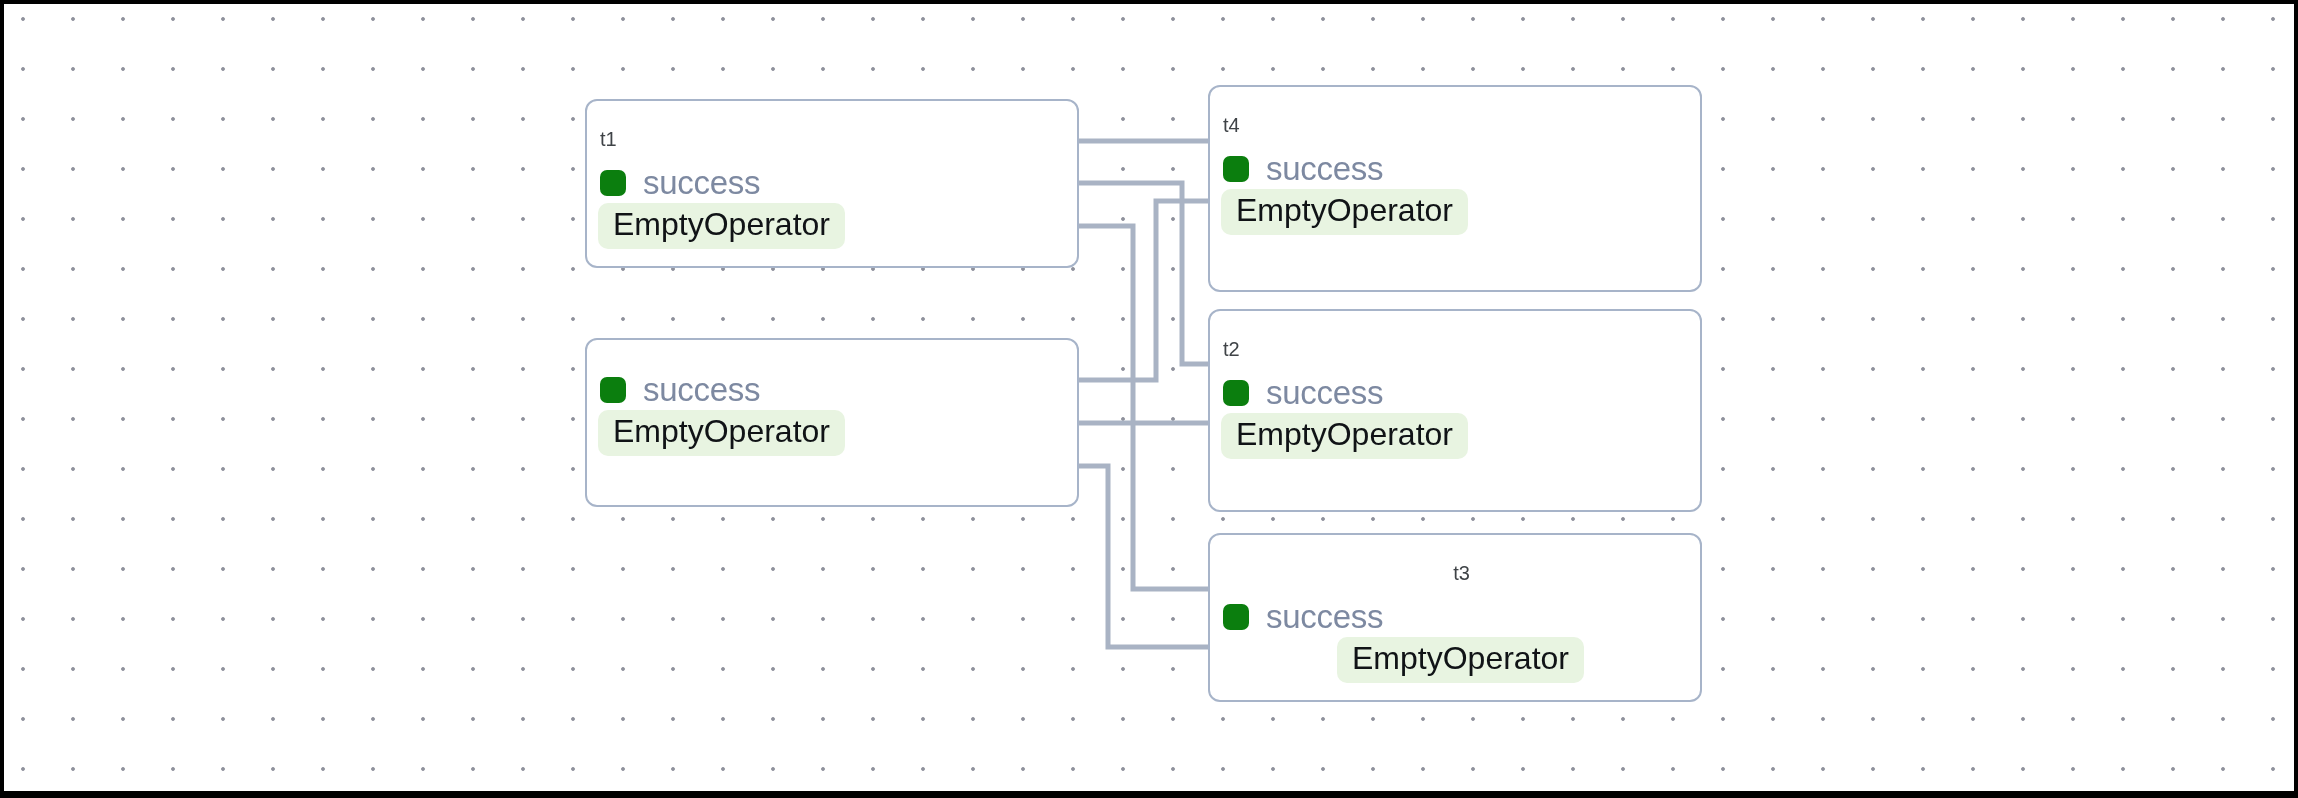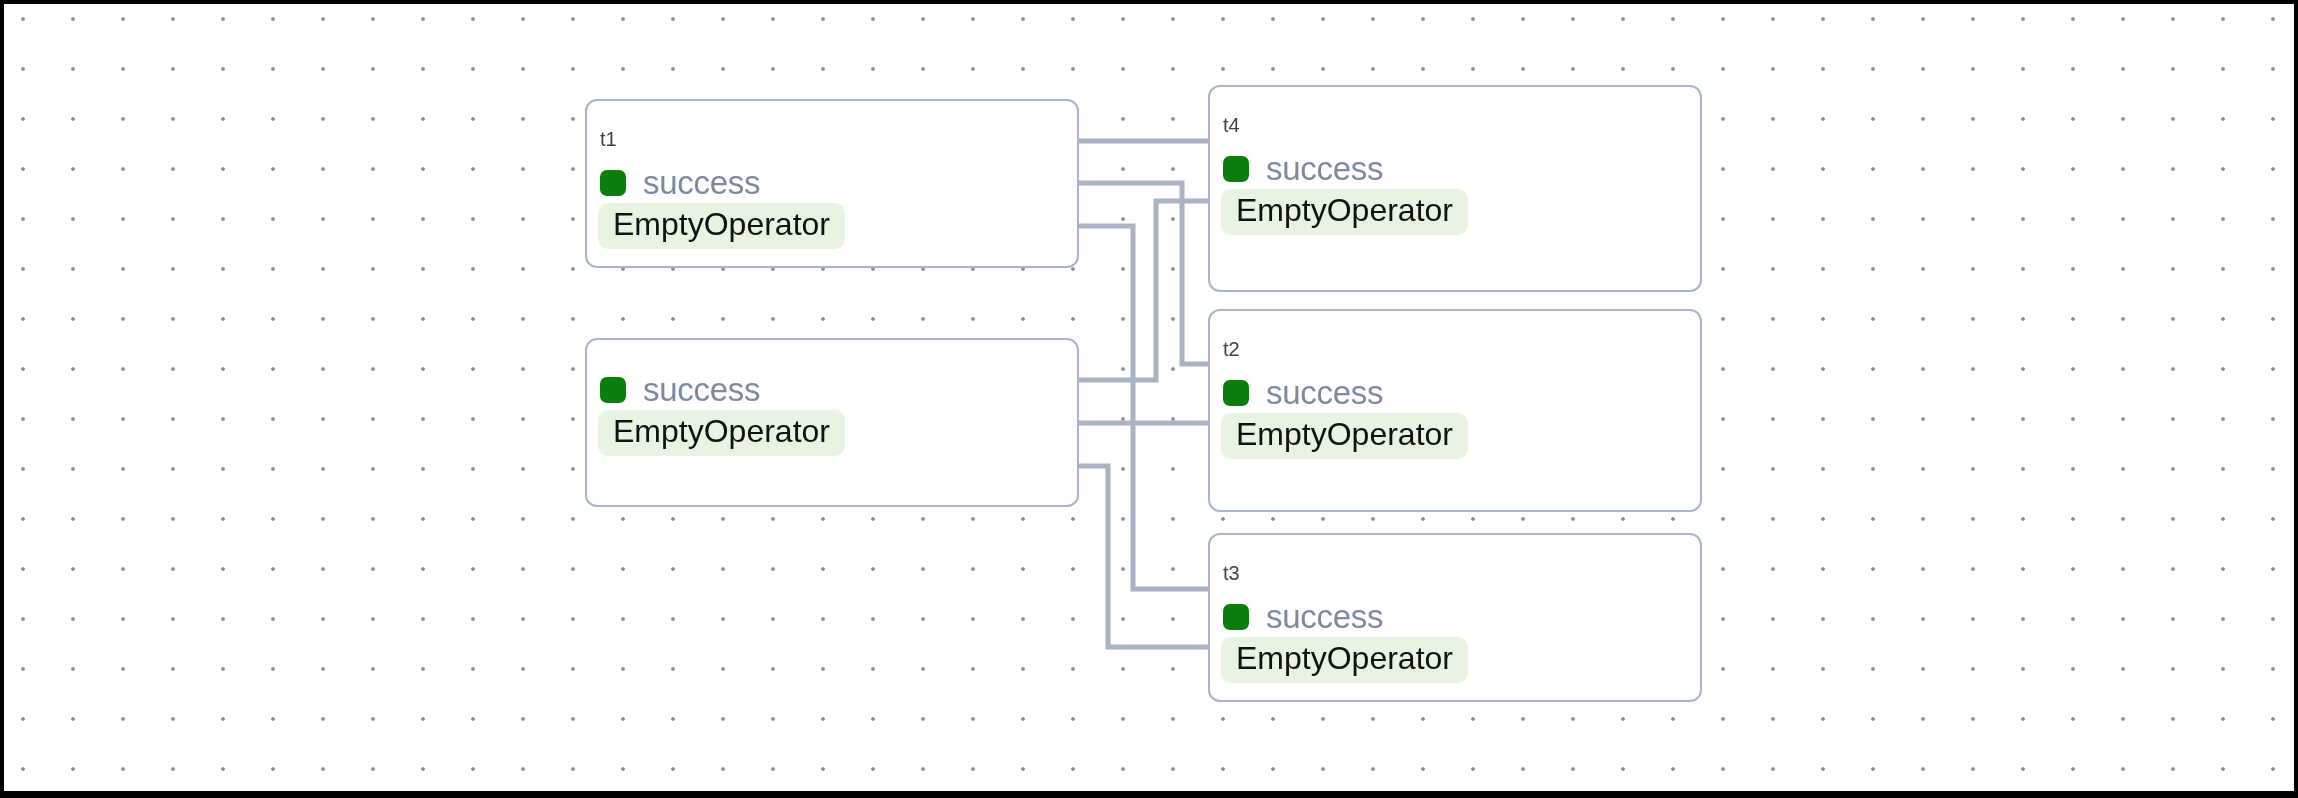--- a/index.html
+++ b/index.html
@@ -126,21 +126,21 @@
     <div class="op-badge">EmptyOperator</div>
   </div>
     <div class="node" style="left: 1204px; top: 305px; width: 494px; height: 203px;">
     <div class="node-title">t2</div>
     <div class="status-row">
       <span class="status-square"></span>
       <span class="status-label">success</span>
     </div>
     <div class="op-badge">EmptyOperator</div>
   </div>
-    <div class="node" style="left: 1204px; top: 529px; width: 494px; height: 169px;">
+    <div class="node" style="left: 1204px; top: 529px; width: 494px; height: 169px; text-align: center;">
     <div class="node-title">t3</div>
     <div class="status-row">
       <span class="status-square"></span>
       <span class="status-label">success</span>
     </div>
     <div class="op-badge">EmptyOperator</div>
   </div>
   </div>
 
 </body></html>

